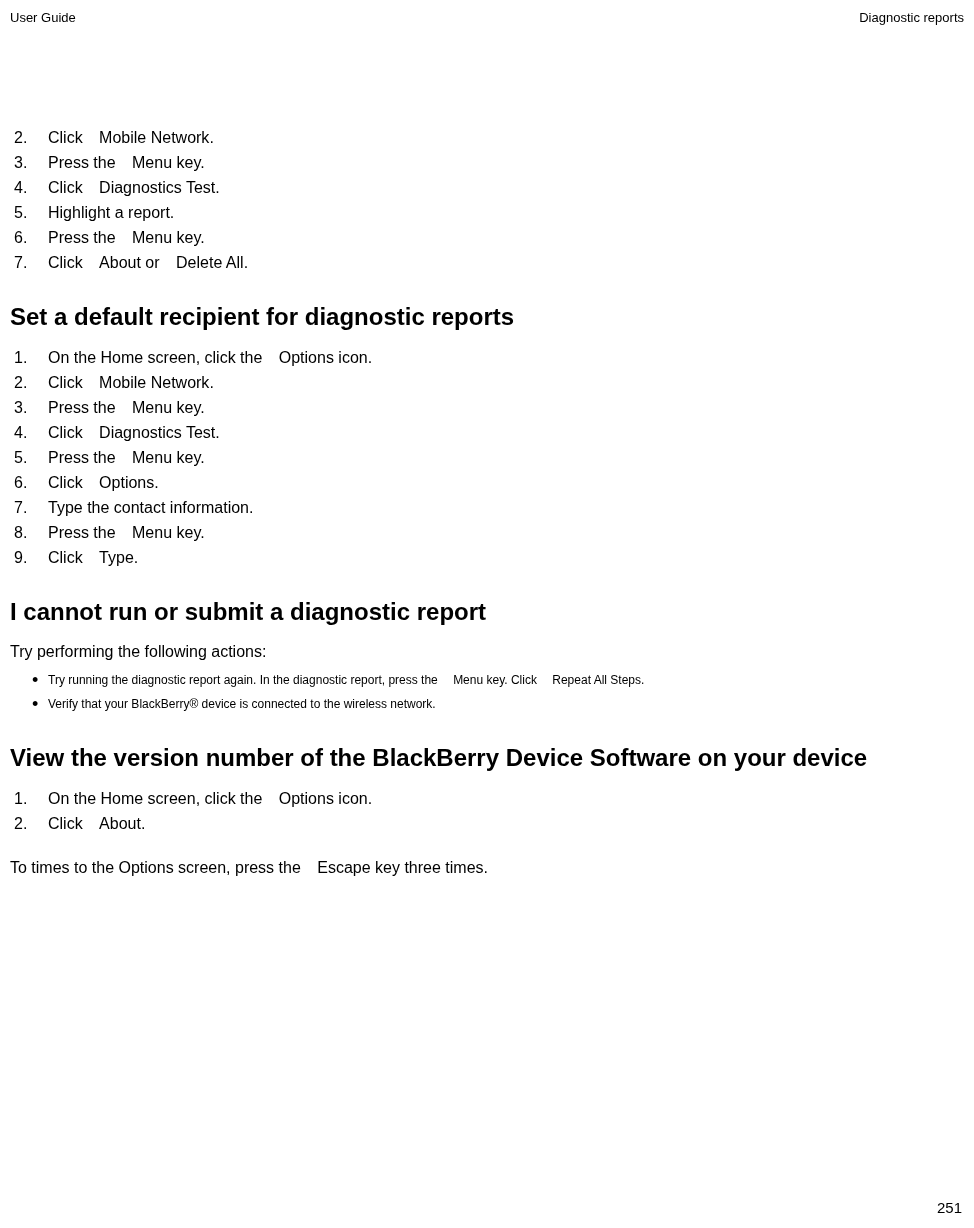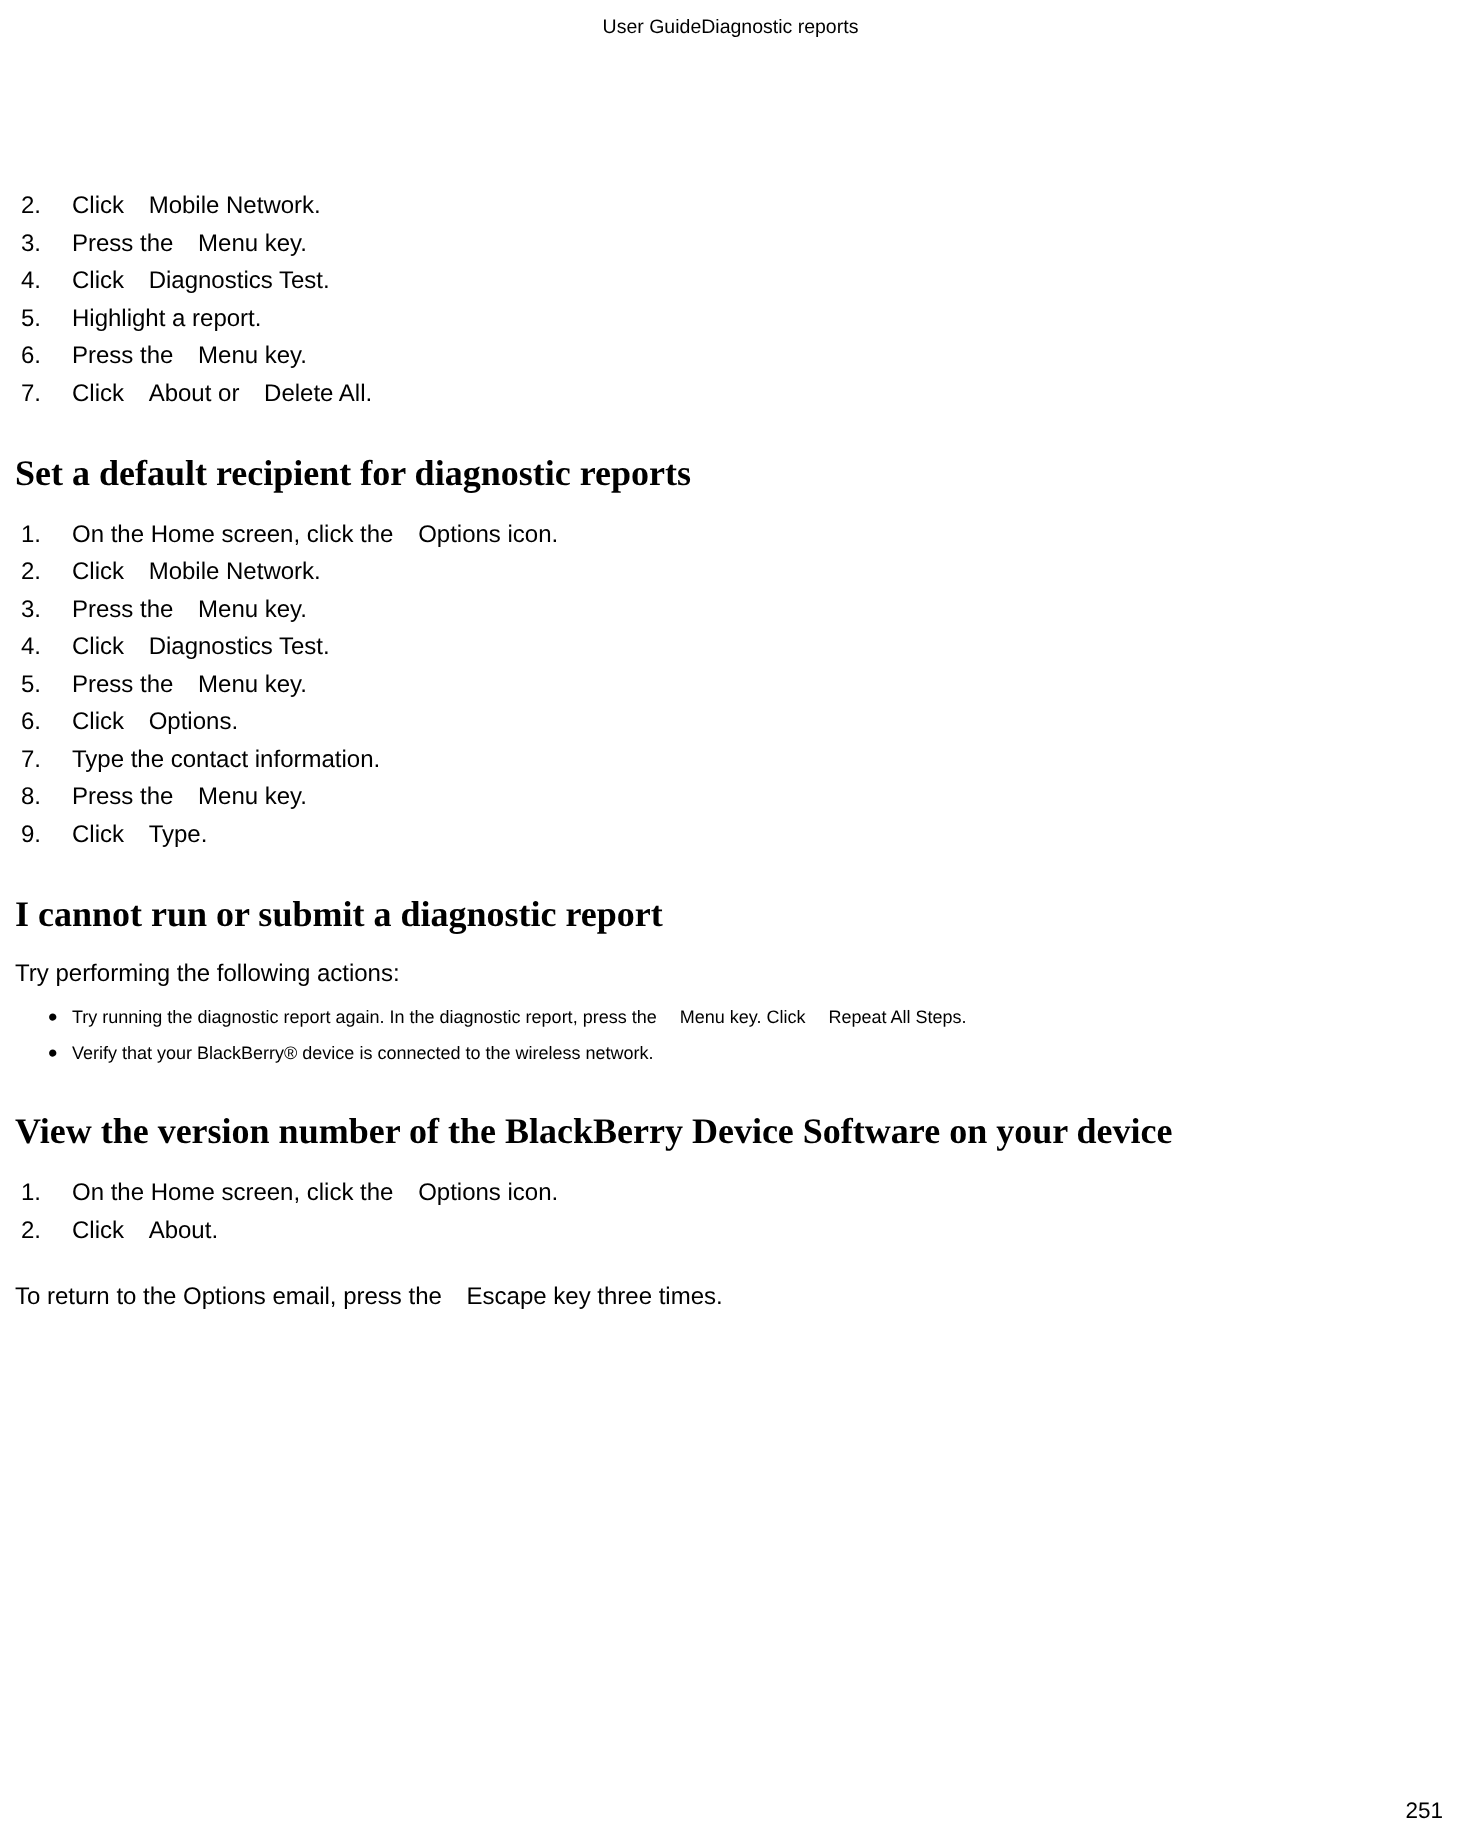--- a/index.html
+++ b/index.html
@@ -11,21 +11,21 @@
       font-family: "Segoe UI", Tahoma, Arial, sans-serif;
       width: 974px;
       height: 1228px;
       background: #fff;
       color: #000;
       position: relative;
       padding: 10px 10px 20px 10px;
     }
     .header {
       display: flex;
-      justify-content: center;
+      justify-content: space-between;
       font-size: 13px;
       margin-bottom: 100px;
     }
     .content {
       padding-left: 0px;
     }
     ol.steps {
       list-style: none;
       margin: 0 0 20px 0;
       padding: 0;
@@ -38,21 +38,20 @@
     }
     ol.steps li .num {
       position: absolute;
       left: 4px;
       top: 0;
     }
     h2 {
       font-size: 24px;
       font-weight: bold;
       margin: 28px 0 14px 0;
-      font-family: Liberation Serif, serif;
     }
     p.para {
       font-size: 16px;
       line-height: 24px;
       margin: 0 0 4px 0;
     }
     ul.bullets {
       list-style: none;
       margin: 0 0 18px 0;
       padding: 0;
@@ -119,17 +118,17 @@
   <ul class="bullets">
     <li><span>Try running the diagnostic report again. In the diagnostic report, press the </span><b>Menu</b><span> key. Click </span><b>Repeat All Steps</b><span>.</span></li>
     <li><span>Verify that your BlackBerry® device is connected to the wireless network.</span></li>
   </ul>
 
   <h2>View the version number of the BlackBerry Device Software on your device</h2>
   <ol class="steps">
     <li><span class="num">1.</span><span>On the Home screen, click the </span><b>Options</b><span> icon.</span></li>
     <li><span class="num">2.</span><span>Click </span><b>About</b><span>.</span></li>
   </ol>
-  <p class="para"><span>To return to the Options email, press the </span><b>Escape</b><span> key three times.</span></p>
+  <p class="para"><span>To times to the Options screen, press the </span><b>Escape</b><span> key three times.</span></p>
 
 </div>
 
 <div class="page-number">251</div>
 
 </body></html>

